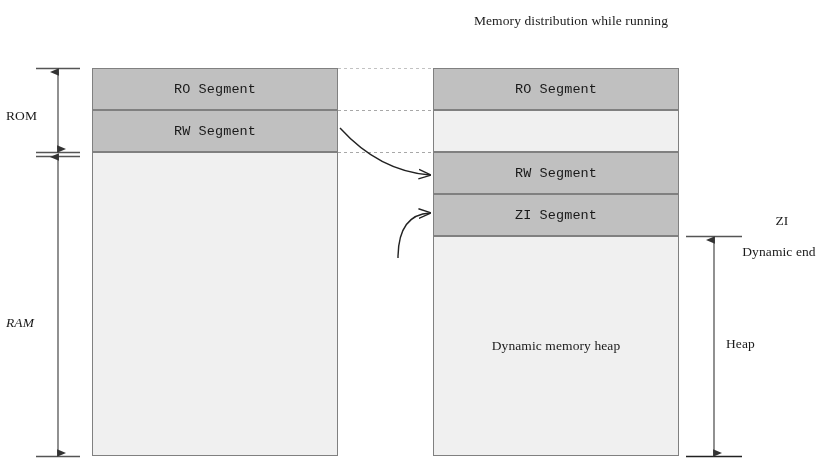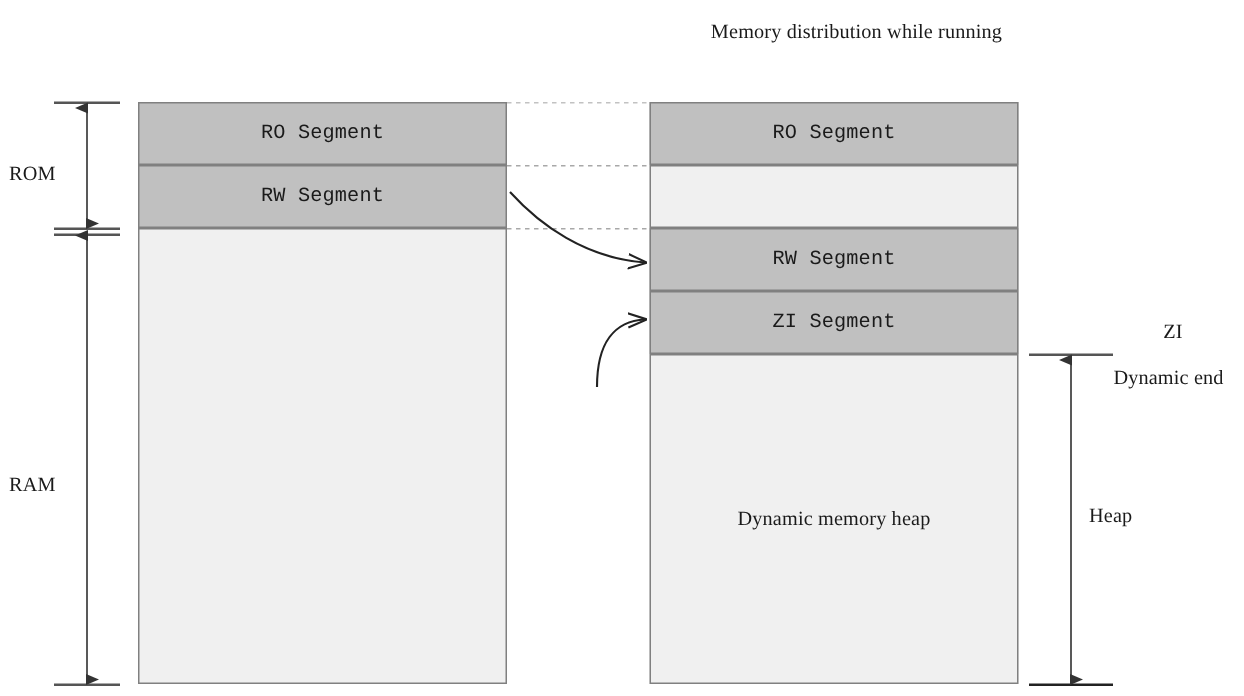--- a/index.html
+++ b/index.html
@@ -78,21 +78,21 @@
   <div class="memblock seg-light" style="left:433px; top:110px; width:246px; height:42px;"></div>
 
   <div class="memblock seg-dark" style="left:433px; top:152px; width:246px; height:42px;">RW Segment</div>
 
   <div class="memblock seg-dark" style="left:433px; top:194px; width:246px; height:42px;">ZI Segment</div>
 
   <div class="memblock seg-light" style="left:433px; top:236px; width:246px; height:220px;">Dynamic memory heap</div>
 
   <div class="axis-label" style="left:6px; top:108px; width:50px;">ROM</div>
 
-  <div class="axis-label" style="left:6px; top:315px; width:50px;">RAM</div>
+  <div class="axis-label" style="left:6px; top:315px; width:50px;font-style:italic;">RAM</div>
 
   <div class="axis-label" style="left:752px; top:213px; width:60px; text-align:center;">ZI</div>
 
   <div class="axis-label" style="left:731px; top:244px; width:96px; text-align:center;">Dynamic end</div>
 
   <div class="axis-label" style="left:726px; top:336px; width:56px; ">Heap</div>
 
   <svg class="overlay">
     <defs>
       <marker id="arrUp" viewBox="0 0 10 10" refX="5" refY="9" markerWidth="7" markerHeight="7" orient="auto-start-reverse">

